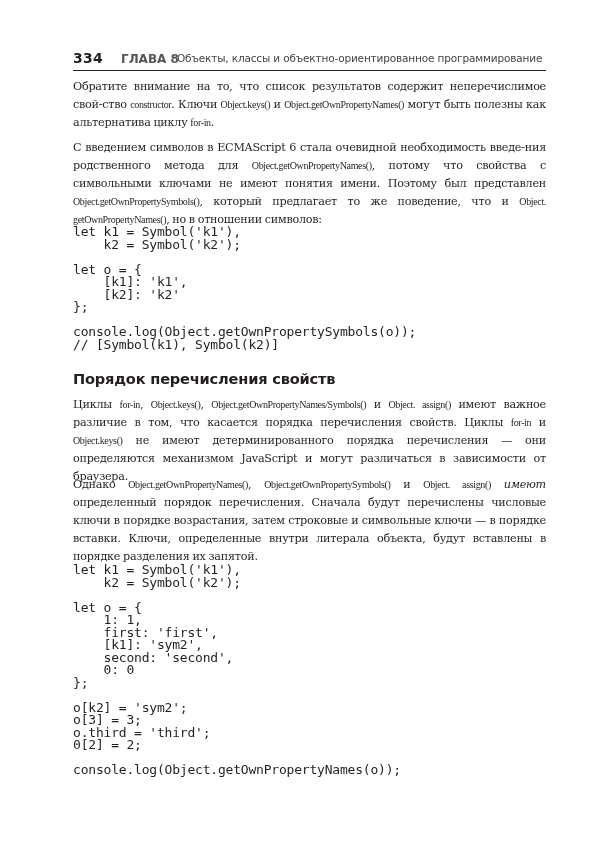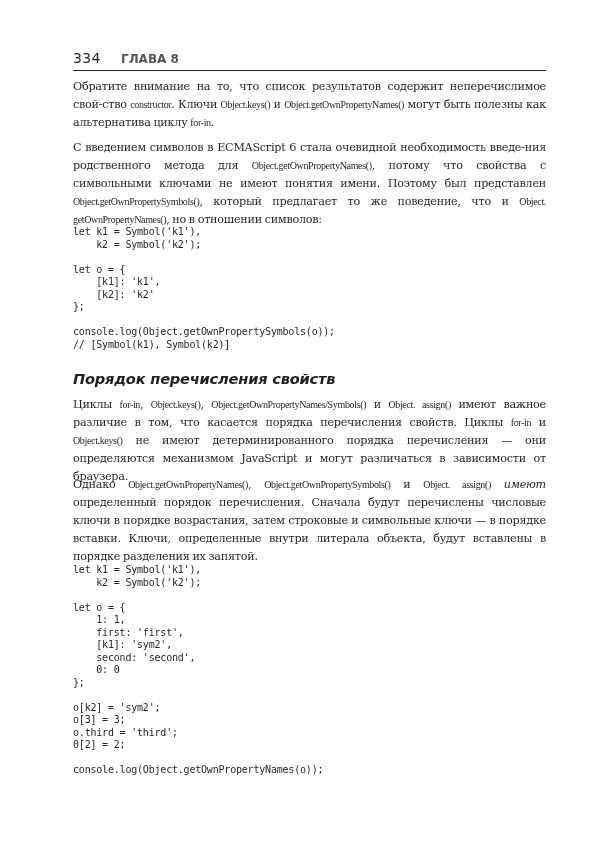--- a/index.html
+++ b/index.html
@@ -27,21 +27,21 @@
       width: 473px;
       height: 22px;
       border-bottom: 1.3px solid #231f20;
       font-family: "DejaVu Sans", sans-serif;
       white-space: nowrap;
     }
     .page-num {
       position: absolute;
       left: 0;
       top: 2px;
-      font-weight: normal;
+      font-weight: bold;
       font-size: 14px;
       letter-spacing: 0.3px;
       color: #231f20;
     }
     .chapter-label {
       position: absolute;
       left: 48px;
       top: 4px;
       font-weight: bold;
       font-size: 12px;
@@ -74,46 +74,46 @@
       word-spacing: 0;
     }
     .para em {
       font-style: italic;
     }
     .code {
       position: absolute;
       left: 0;
       margin: 0;
       font-family: "DejaVu Sans Mono", monospace;
-      font-size: 10px;
+      font-size: 13px;
       line-height: 12.5px;
       color: #231f20;
       white-space: pre;
       letter-spacing: -0.2px;
     }
     .heading {
       position: absolute;
       left: 0;
       top: 370px;
       font-family: "DejaVu Sans", sans-serif;
       font-weight: bold;
       font-size: 14.6px;
       color: #231f20;
       letter-spacing: -0.2px;
-      font-style: italic;
     }
   </style>
 </head>
 <body>
 
 <div class="page">
 
   <div class="running-head">
     <span class="page-num">334</span>
     <span class="chapter-label">ГЛАВА 8</span>
+    <span class="chapter-title">Объекты, классы и объектно-ориентированное программирование</span>
   </div>
 
   <p class="para" style="top:78px;margin:0;"><span>Обратите внимание на то, что список результатов содержит неперечислимое свой-ство </span><code>constructor</code><span>. Ключи </span><code>Object.keys()</code><span> и </span><code>Object.getOwnPropertyNames()</code><span> могут быть полезны как альтернатива циклу </span><code>for-in</code><span>.</span></p>
 
   <p class="para" style="top:139px;margin:0;"><span>С введением символов в ECMAScript 6 стала очевидной необходимость введе-ния родственного метода для </span><code>Object.getOwnPropertyNames()</code><span>, потому что свойства с символьными ключами не имеют понятия имени. Поэтому был представлен </span><code>Object.getOwnPropertySymbols()</code><span>, который предлагает то же поведение, что и </span><code>Object. getOwnPropertyNames()</code><span>, но в отношении символов:</span></p>
 
   <pre class="code" style="top:226px;">let k1 = Symbol('k1'),
     k2 = Symbol('k2');
 
 let o = {

